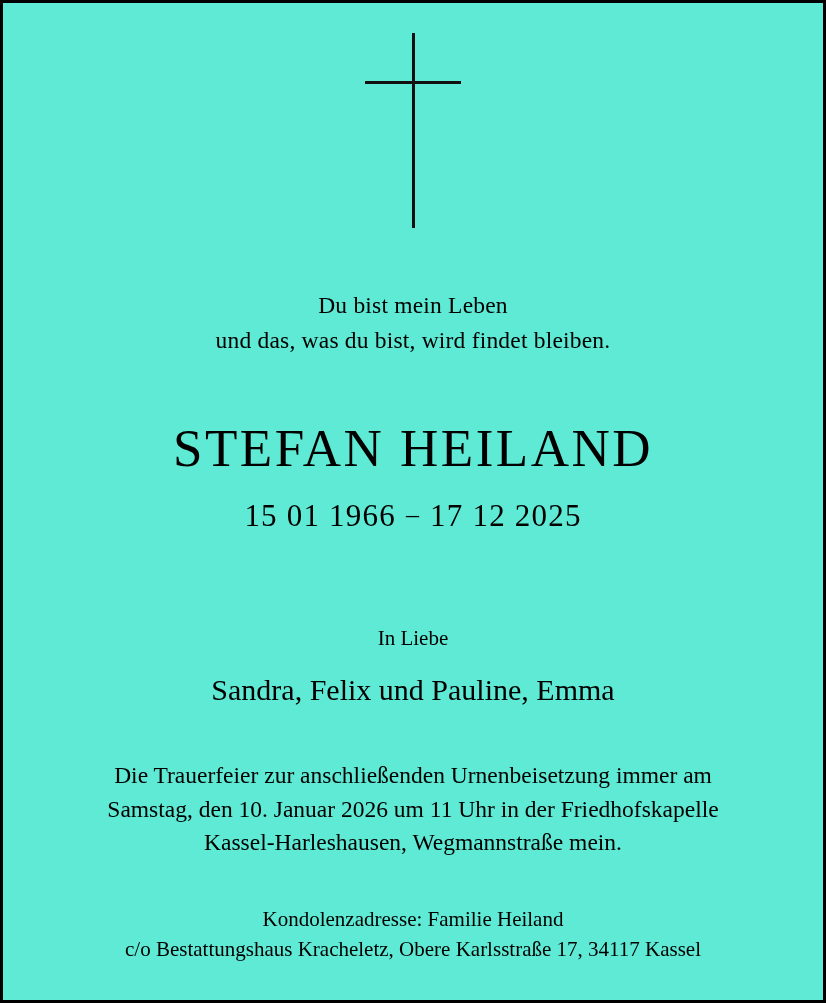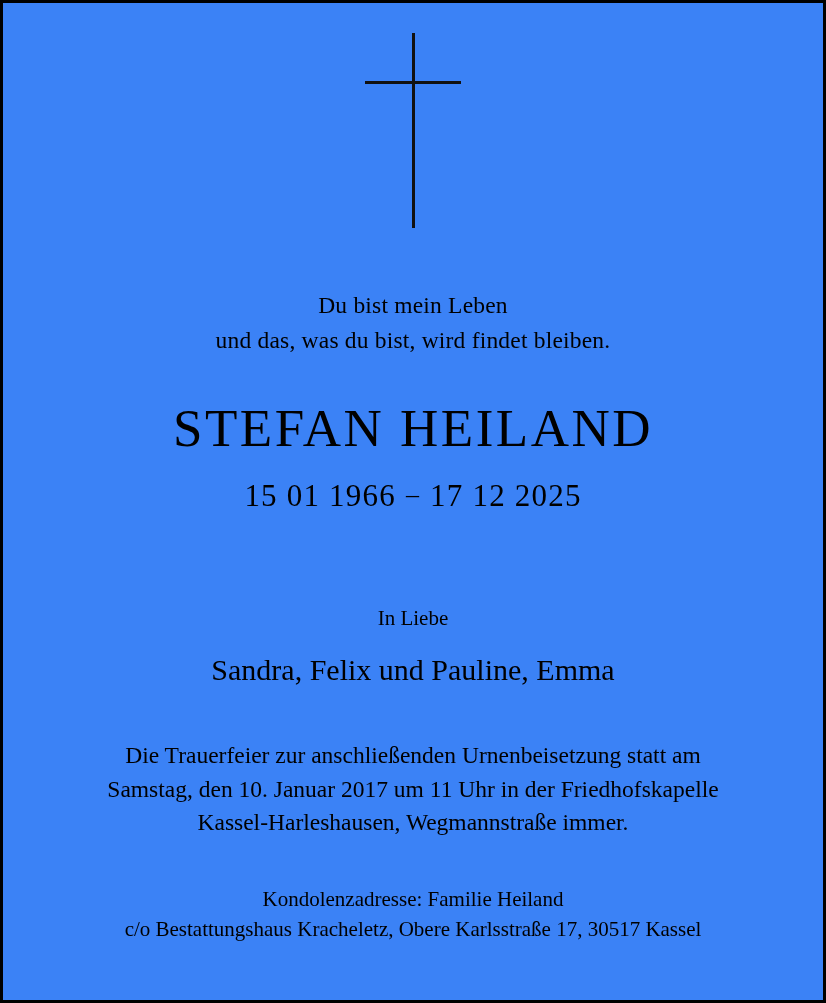--- a/index.html
+++ b/index.html
@@ -9,21 +9,21 @@
   }
   body {
     font-family: "Liberation Serif", "DejaVu Serif", serif;
     color: #000000;
   }
   .obituary {
     position: relative;
     width: 826px;
     height: 1003px;
     box-sizing: border-box;
-    background: #3b82f6;
+    background: #5eead4;
     border: 3px solid #000000;
     overflow: hidden;
   }
   .inner {
     position: absolute;
     left: 0;
     top: 0;
     width: 100%;
     height: 100%;
     display: flex;
@@ -61,21 +61,21 @@
     margin-top: 60px;
     text-align: center;
     font-size: 23.5px;
     line-height: 1.5;
     letter-spacing: 0.2px;
   }
   .verse .line {
     display: block;
   }
   .name {
-    margin-top: 42px;
+    margin-top: 62px;
     text-align: center;
     font-size: 53px;
     letter-spacing: 2.5px;
     line-height: 1.05;
     white-space: nowrap;
   }
   .dates {
     margin-top: 22px;
     text-align: left;
     font-size: 31px;
@@ -140,24 +140,24 @@
     <div class="name">STEFAN HEILAND</div>
 
     <div class="dates">
       <span>15 01 1966</span><span class="sep">–</span><span>17 12 2025</span>
     </div>
 
     <div class="inlove">In Liebe</div>
     <div class="family">Sandra, Felix und Pauline, Emma</div>
 
     <div class="ceremony">
-      <span class="line">Die Trauerfeier zur anschließenden Urnenbeisetzung statt am</span>
-      <span class="line">Samstag, den 10. Januar 2017 um 11 Uhr in der Friedhofskapelle</span>
-      <span class="line">Kassel-Harleshausen, Wegmannstraße immer.</span>
+      <span class="line">Die Trauerfeier zur anschließenden Urnenbeisetzung immer am</span>
+      <span class="line">Samstag, den 10. Januar 2026 um 11 Uhr in der Friedhofskapelle</span>
+      <span class="line">Kassel-Harleshausen, Wegmannstraße mein.</span>
     </div>
 
     <div class="condolence">
       <span class="line">Kondolenzadresse: Familie Heiland</span>
-      <span class="line">c/o Bestattungshaus Kracheletz, Obere Karlsstraße 17, 30517 Kassel</span>
+      <span class="line">c/o Bestattungshaus Kracheletz, Obere Karlsstraße 17, 34117 Kassel</span>
     </div>
 
   </div>
 </div>
 
 </body></html>

